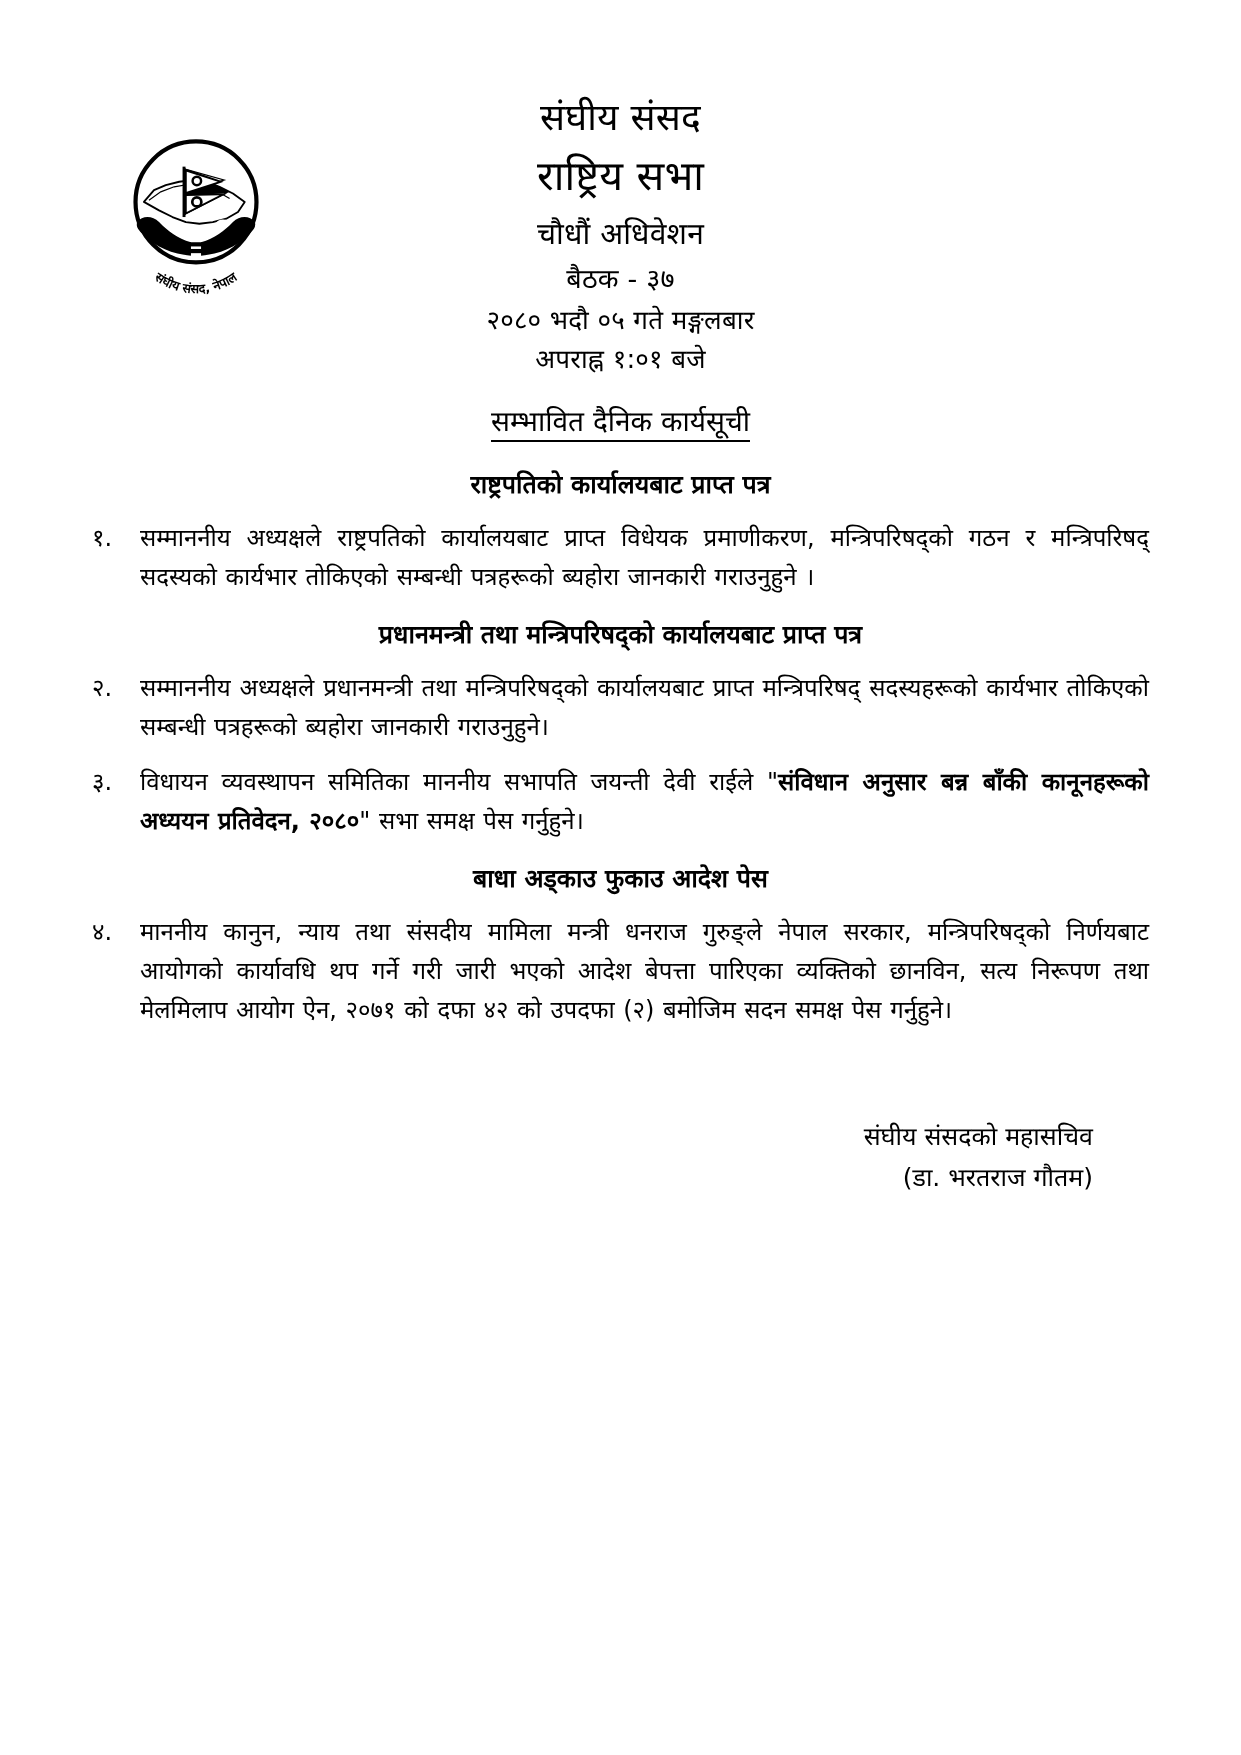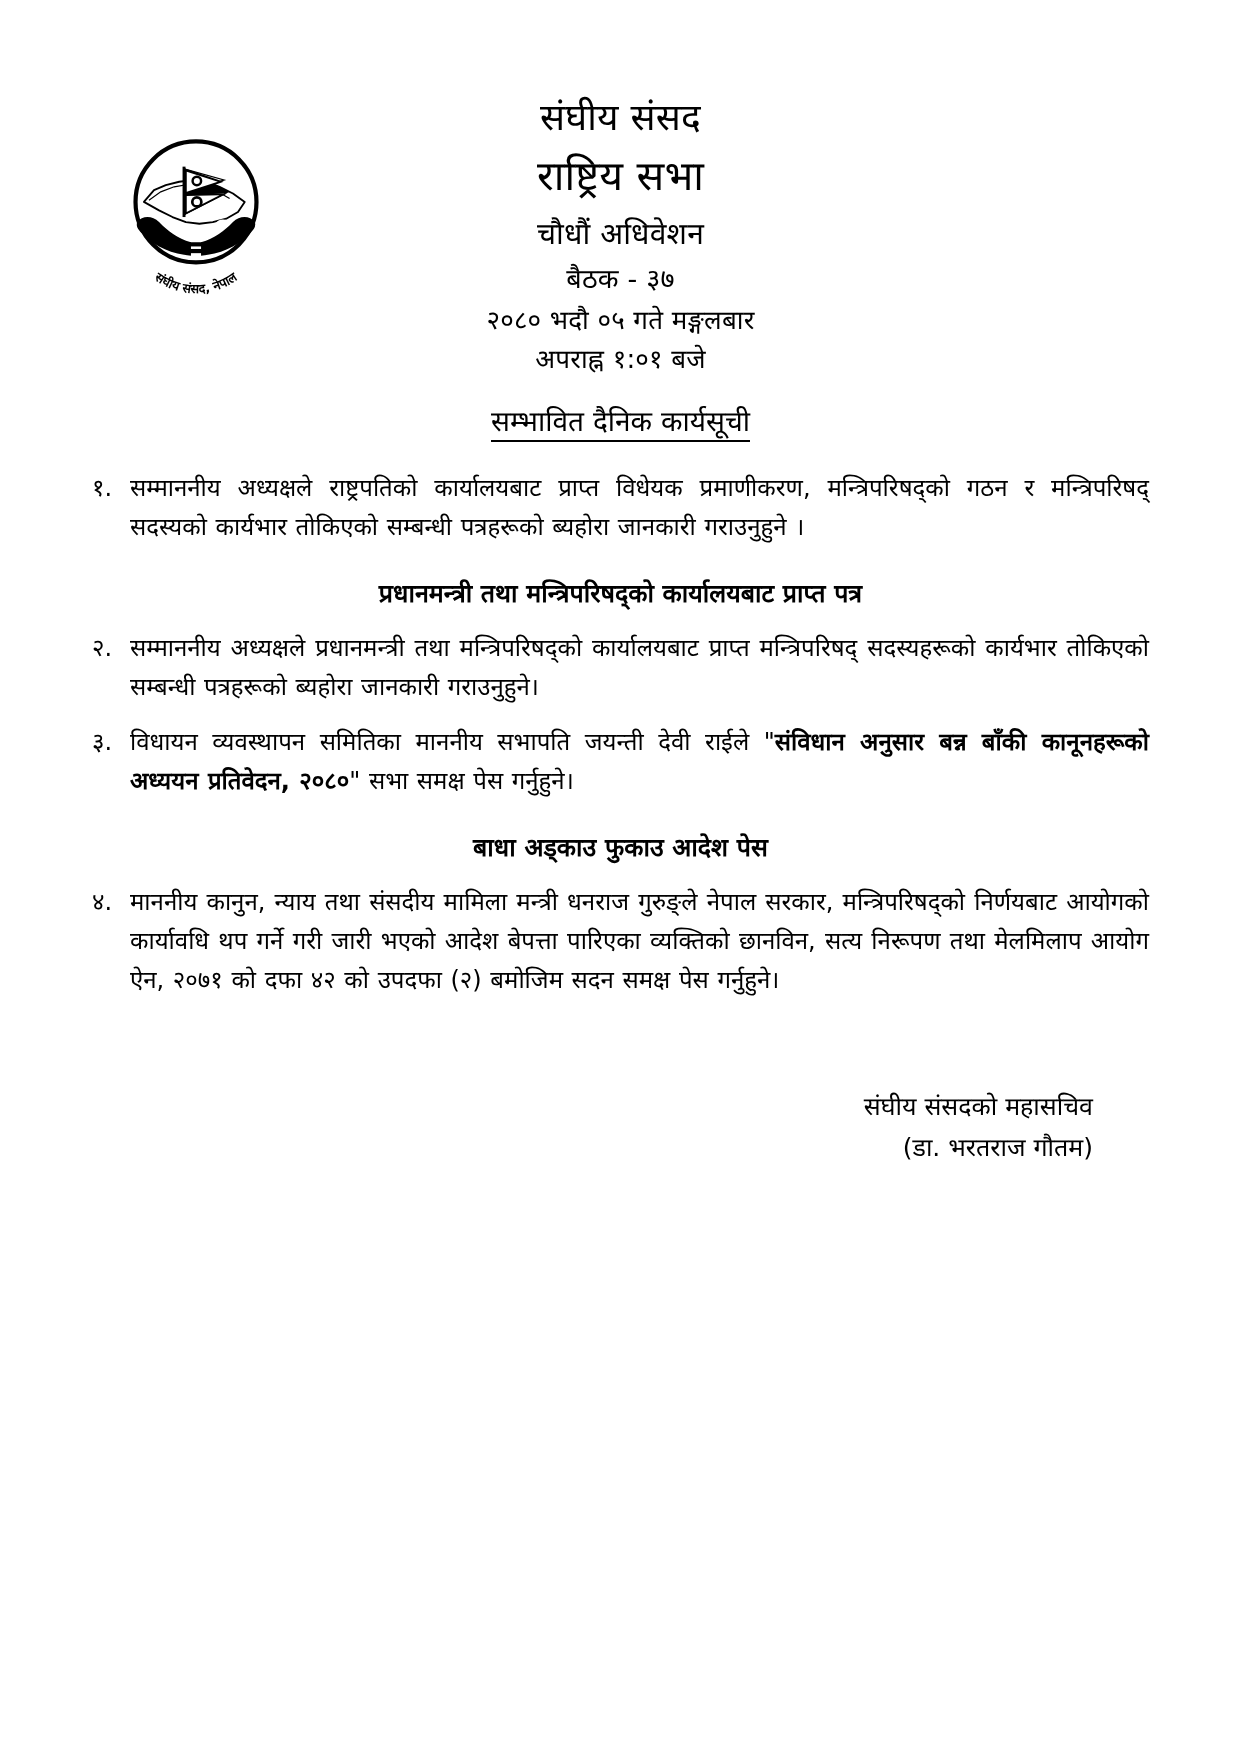--- a/index.html
+++ b/index.html
@@ -76,21 +76,21 @@
     border-bottom: 2px solid #000;
     padding-bottom: 2px;
     text-align: right;
   }
 
   
   .section-heading {
     text-align: center;
     font-size: 25px;
     font-weight: bold;
-    margin-top: 32px;
+    margin-top: 22px;
     margin-bottom: 18px;
     line-height: 1.3;
   }
   .section-heading.sh-first { margin-top: 4px; }
 
   
   .item {
     display: flex;
     align-items: flex-start;
     font-size: 24px;
@@ -101,20 +101,21 @@
     flex: 0 0 auto;
     width: 36px;
     text-align: left;
     padding-right: 2px;
   }
   .item-body {
     flex: 1 1 auto;
     text-align: justify;
     text-justify: inter-word;
     word-spacing: 1px;
+    margin-left: 10px;
   }
   .item-body .bold { font-weight: bold; }
 
   
   .signature {
     margin-top: 86px;
     text-align: right;
     font-size: 25px;
     line-height: 1.65;
     padding-right: 56px;
@@ -181,20 +182,21 @@
     <div class="hdr-line hdr-4">बैठक - ३७</div>
     <div class="hdr-line hdr-5">२०८० भदौ ०५ गते मङ्गलबार</div>
     <div class="hdr-line hdr-6">अपराह्न १:०१ बजे</div>
   </div>
 
   <div class="doc-title">
     <span class="u">सम्भावित दैनिक कार्यसूची</span>
   </div>
 
   <div id="sections-root">
+      <div class="section-heading sh-first">राष्ट्रपतिको कार्यालयबाट प्राप्त पत्र</div>
       <div class="item">
         <span class="item-num">१.</span>
         <span class="item-body"><span>सम्माननीय अध्यक्षले राष्ट्रपतिको कार्यालयबाट प्राप्त विधेयक प्रमाणीकरण, मन्त्रिपरिषद्को गठन र मन्त्रिपरिषद् सदस्यको कार्यभार तोकिएको सम्बन्धी पत्रहरूको ब्यहोरा जानकारी गराउनुहुने ।</span></span>
       </div>
       <div class="section-heading">प्रधानमन्त्री तथा मन्त्रिपरिषद्को कार्यालयबाट प्राप्त पत्र</div>
       <div class="item">
         <span class="item-num">२.</span>
         <span class="item-body"><span>सम्माननीय अध्यक्षले प्रधानमन्त्री तथा मन्त्रिपरिषद्को कार्यालयबाट प्राप्त मन्त्रिपरिषद् सदस्यहरूको कार्यभार तोकिएको सम्बन्धी पत्रहरूको ब्यहोरा जानकारी गराउनुहुने।</span></span>
       </div>
       <div class="item">

